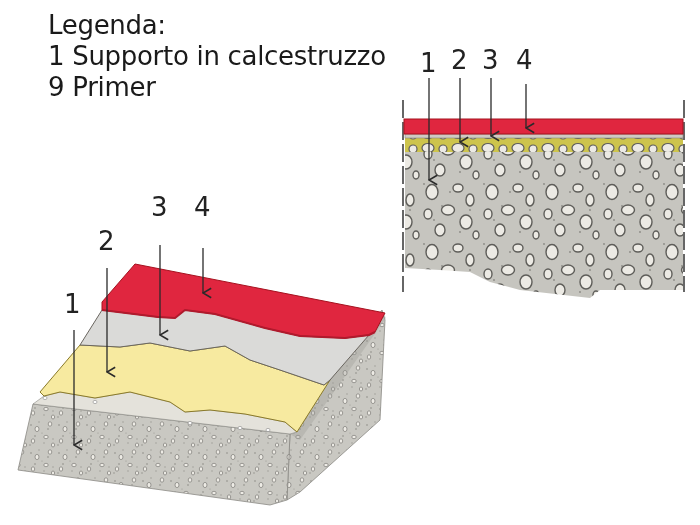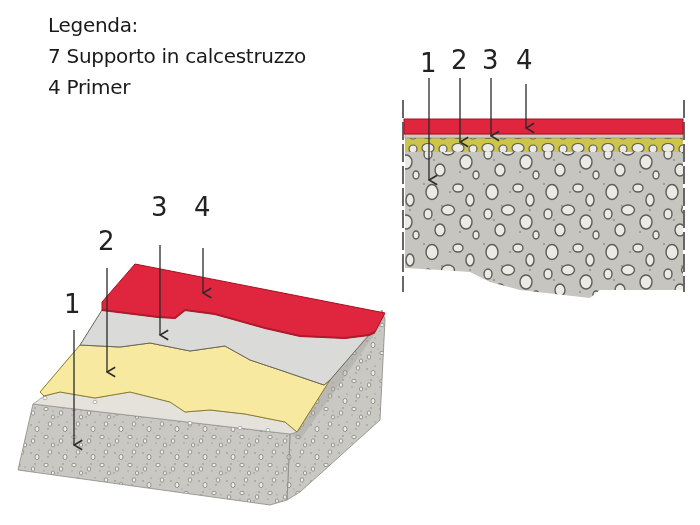--- a/index.html
+++ b/index.html
@@ -1,28 +1,28 @@
 <!DOCTYPE html>
 <html><head>
   <meta charset="utf-8">
   <style>
     html, body { margin: 0; padding: 0; background: #ffffff; }
     body { width: 700px; height: 525px; position: relative; overflow: hidden; font-family: "DejaVu Sans", sans-serif; }
-    .legend { position: absolute; left: 48px; top: 10px; font-size: 20px; line-height: 31px; color: #1a1a1a; letter-spacing: -0.3px; }
+    .legend { position: absolute; left: 48px; top: 10px; font-size: 26px; line-height: 31px; color: #1a1a1a; letter-spacing: -0.3px; }
     .legend div { white-space: nowrap; }
     svg { position: absolute; left: 0; top: 0; }
     .lbl { font-family: "DejaVu Sans", sans-serif; font-size: 26px; fill: #222; }
   </style>
 </head>
 <body>
 
 <div class="legend">
   <div>Legenda:</div>
-  <div>7 Supporto in calcestruzzo</div>
-  <div>4 Primer</div>
+  <div>1 Supporto in calcestruzzo</div>
+  <div>9 Primer</div>
 </div>
 
 <svg width="700" height="525" viewBox="0 0 700 525">
   <defs>
     <pattern id="concrete" width="28" height="28" patternUnits="userSpaceOnUse">
       <rect width="28" height="28" fill="#c9c8c2"></rect>
       <circle cx="3" cy="5" r="0.8" fill="#8d8c86"></circle>
         <circle cx="11" cy="2" r="0.7" fill="#9a9993"></circle>
       <circle cx="20" cy="9" r="0.8" fill="#8d8c86"></circle>
         <circle cx="25" cy="19" r="0.7" fill="#9a9993"></circle>

